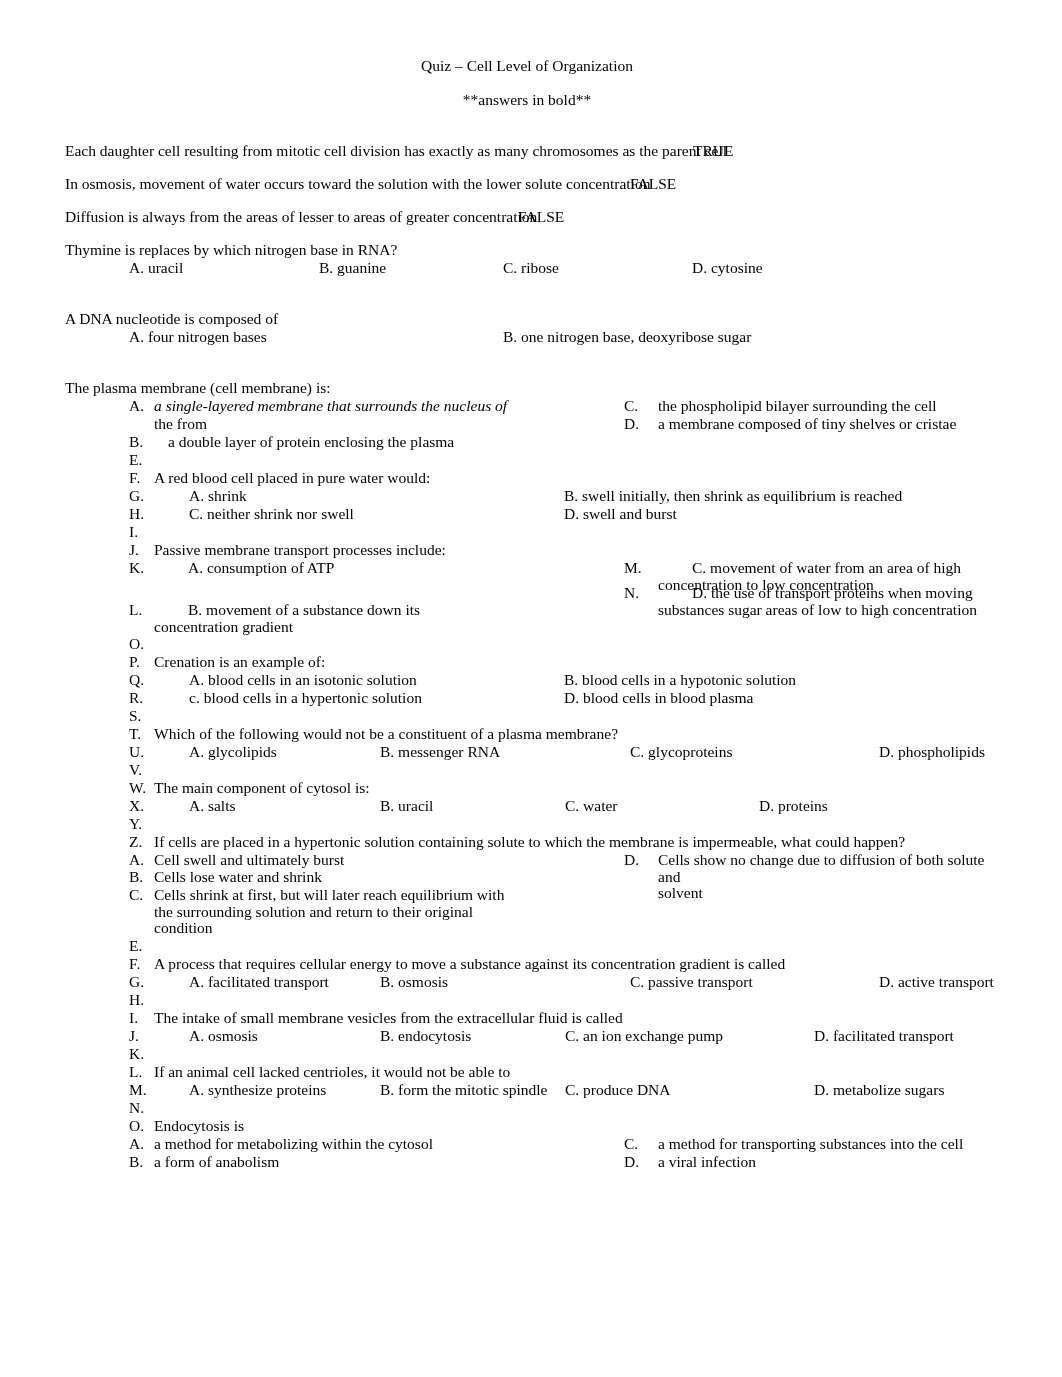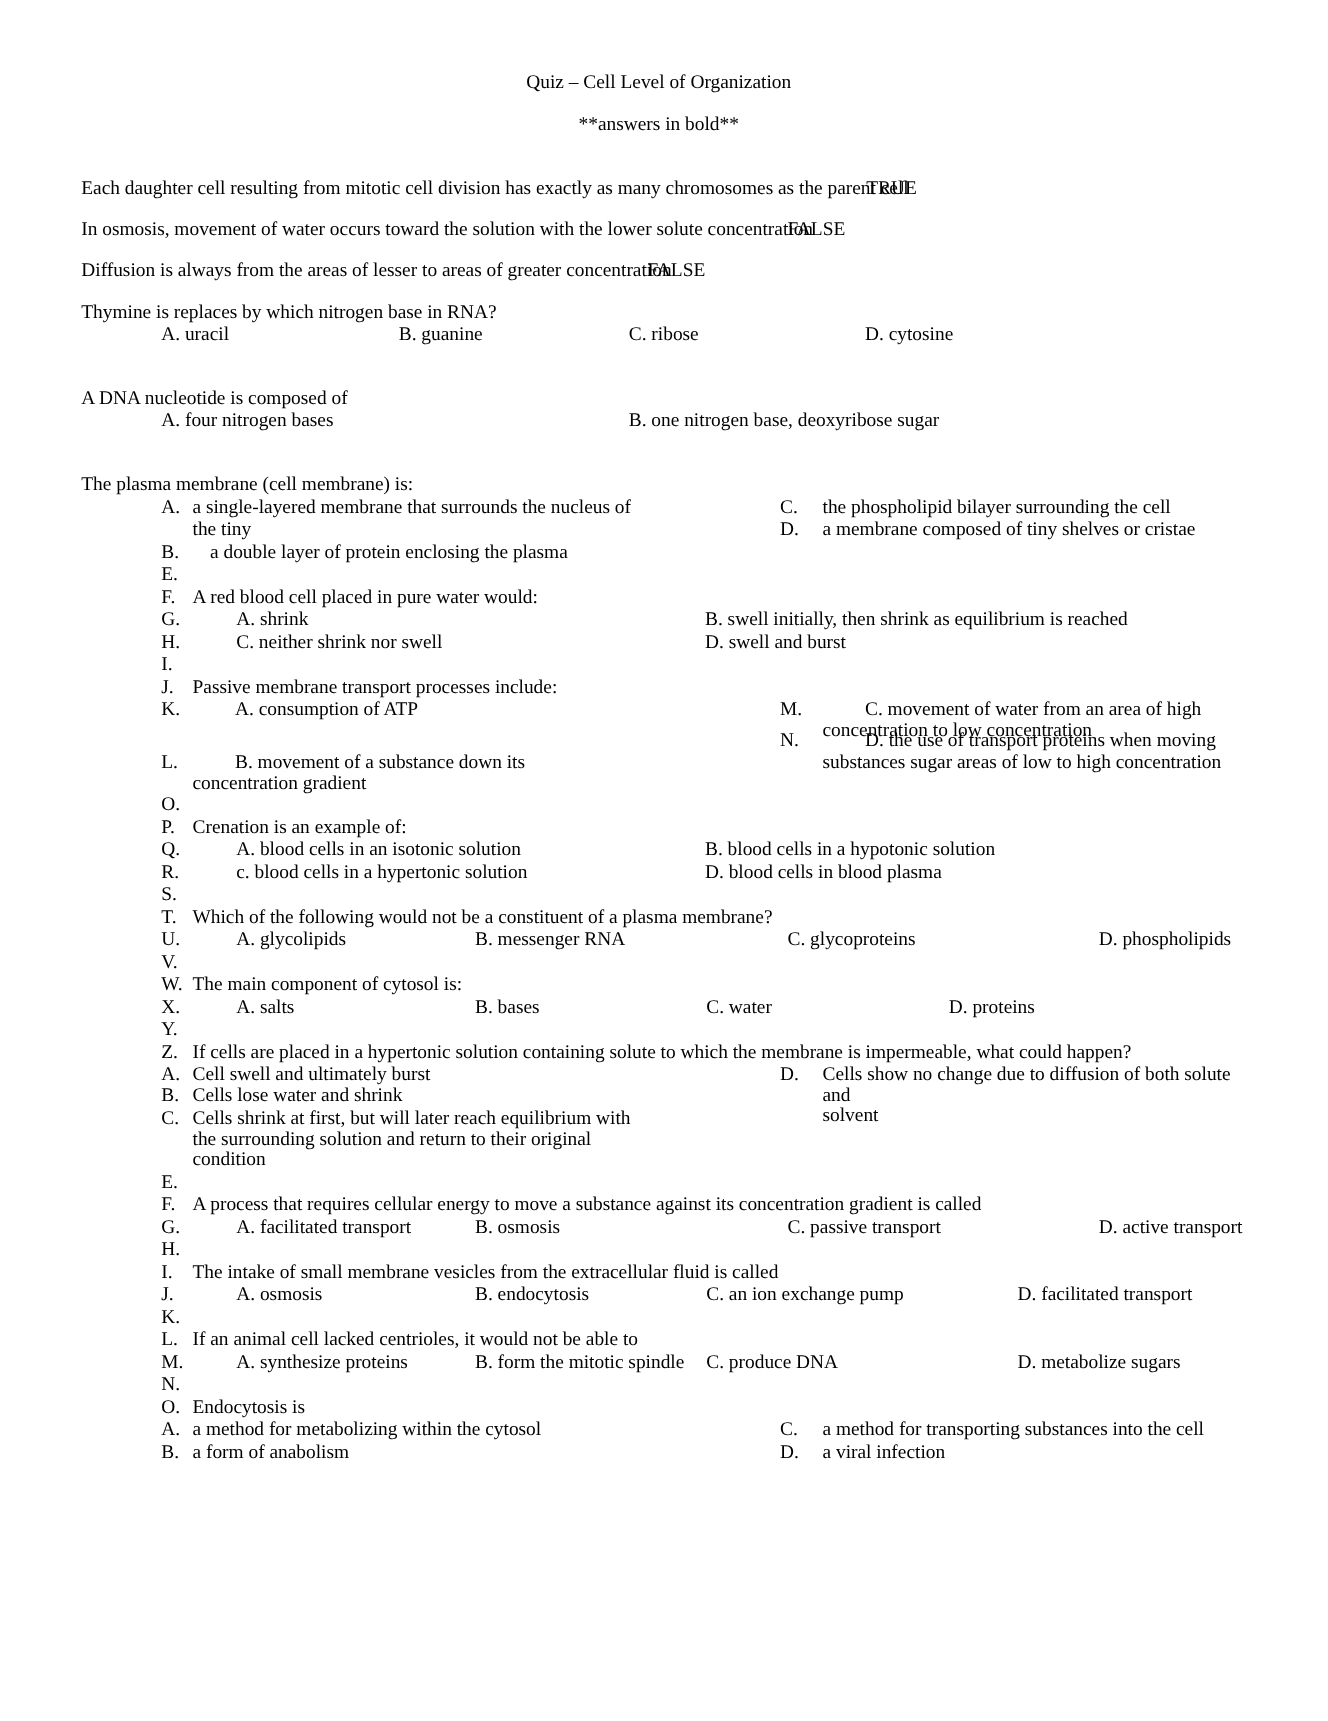--- a/index.html
+++ b/index.html
@@ -175,26 +175,26 @@
     <span style="left:127px;">A. four nitrogen bases</span>
     <span style="left:501px;">B. one nitrogen base, deoxyribose sugar</span>
   </div>
 
   <div class="spacer-33"></div>
 
   <div class="q-stem">The plasma membrane (cell membrane) is:</div>
 
   <div class="listrow">
     <span class="lbl">A.</span>
-    <span style="left:152px;">a single-layered membrane that surrounds the nucleus of</span>
+    <span style="left:152px;font-style:italic;">a single-layered membrane that surrounds the nucleus of</span>
     <span class="lbl-r">C.</span>
     <span style="left:656px;">the phospholipid bilayer surrounding the cell</span>
   </div>
   <div class="listrow">
-    <span style="left:152px;">the tiny</span>
+    <span style="left:152px;">the from</span>
     <span class="lbl-r">D.</span>
     <span style="left:656px;">a membrane composed of tiny shelves or cristae</span>
   </div>
   <div class="listrow">
     <span class="lbl">B.</span>
     <span style="left:152px;margin-left:14px;">a double layer of protein enclosing the plasma</span>
   </div>
 
   <div class="listrow">
     <span class="lbl">E.</span>
@@ -283,21 +283,21 @@
     <span class="lbl">V.</span>
   </div>
 
   <div class="listrow">
     <span class="lbl">W.</span>
     <span style="left:152px;">The main component of cytosol is:</span>
   </div>
   <div class="listrow">
     <span class="lbl">X.</span>
     <span style="left:187px;">A. salts</span>
-    <span style="left:378px;">B. bases</span>
+    <span style="left:378px;">B. uracil</span>
     <span style="left:563px;">C. water</span>
     <span style="left:757px;">D. proteins</span>
   </div>
   <div class="listrow">
     <span class="lbl">Y.</span>
   </div>
 
   <div class="listrow">
     <span class="lbl">Z.</span>
     <span style="left:152px;">If cells are placed in a hypertonic solution containing solute to which the membrane is impermeable, what could happen?</span>

